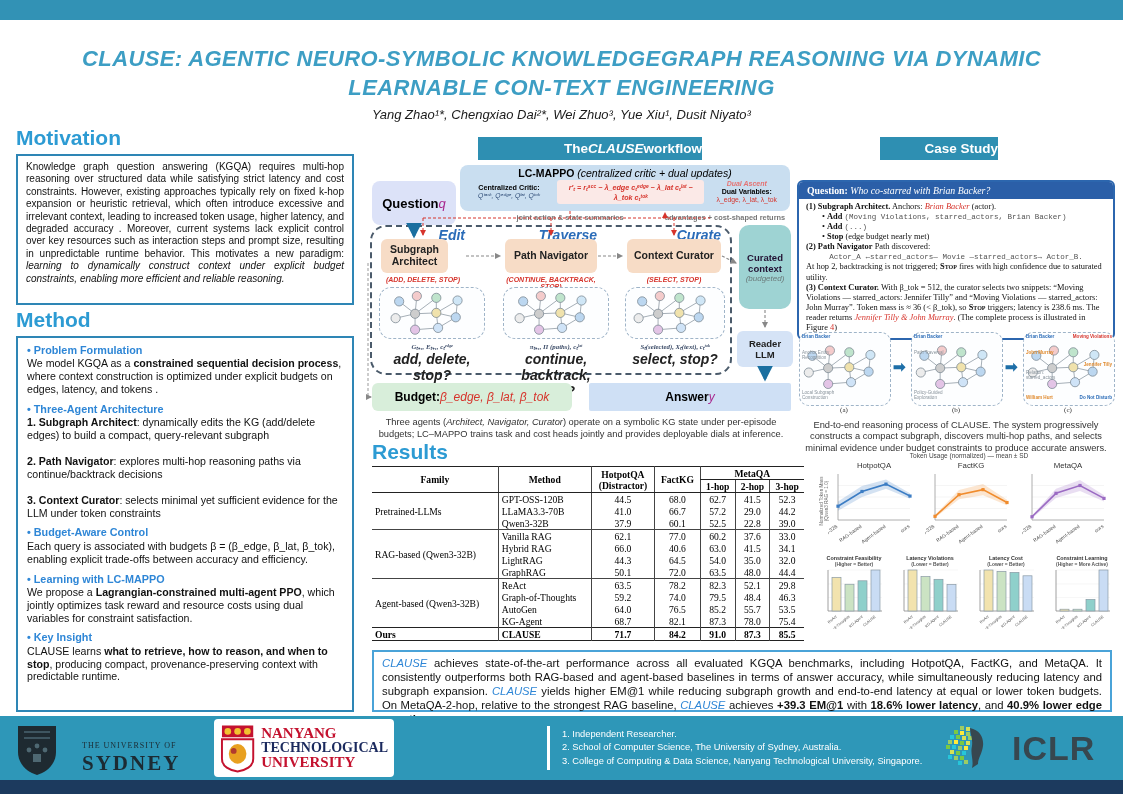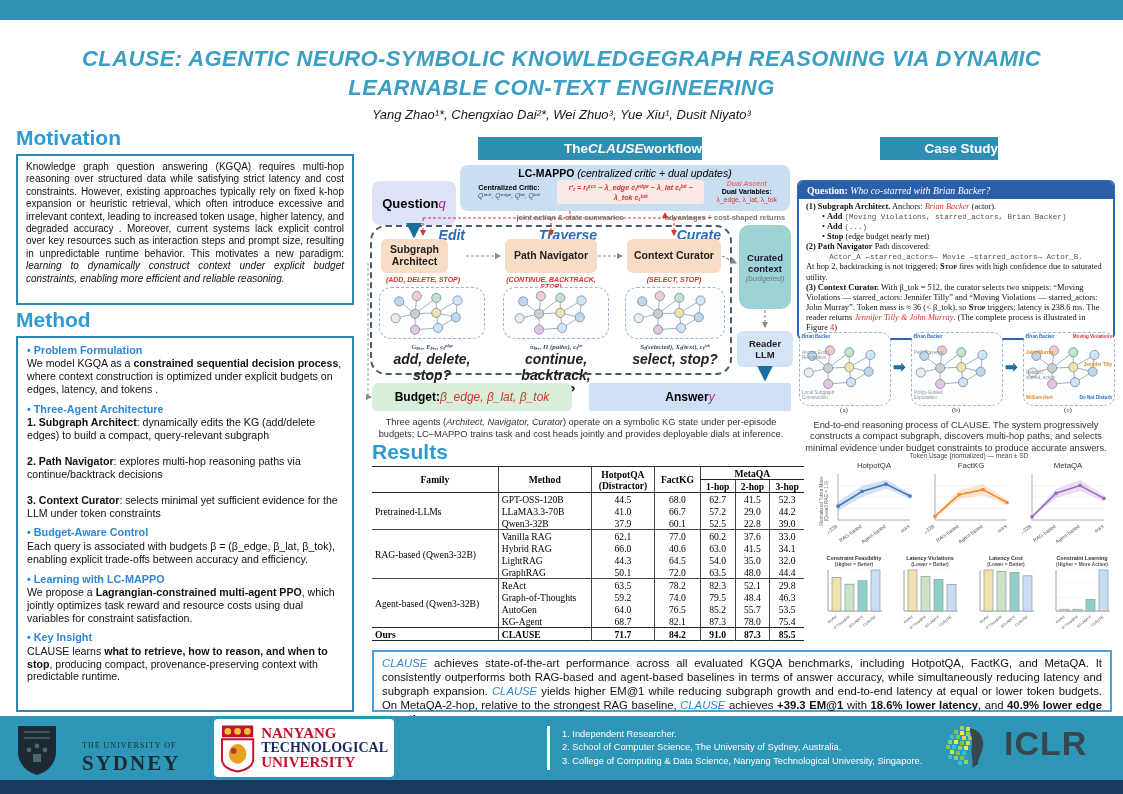--- a/index.html
+++ b/index.html
@@ -85,21 +85,21 @@
   .footer{left:0;top:716px;width:1123px;height:64px;background:#2E97B8;}
   .usyd{position:absolute;left:16px;top:4px;width:200px;height:56px;display:flex;align-items:flex-end;gap:24px;color:#1C2B33;}
   .usyd-t1{font-size:8px;letter-spacing:1px;font-family:"Liberation Serif",serif;}
   .usyd-t2{font-size:21px;font-weight:bold;letter-spacing:2px;font-family:"Liberation Serif",serif;margin-top:1px;}
   .ntu-card{position:absolute;left:214px;top:3px;width:180px;height:58px;background:#fff;border-radius:4px;display:flex;align-items:center;gap:6px;padding:3px 6px;box-sizing:border-box;}
   .ntu-t1{color:#C4122F;font-weight:bold;font-size:15px;font-family:"Liberation Serif",serif;line-height:1;}
   .ntu-t2{color:#1B2A5E;font-weight:bold;font-size:14px;font-family:"Liberation Serif",serif;line-height:1.05;}
   .ntu-t3{color:#C4122F;font-weight:bold;font-size:15px;font-family:"Liberation Serif",serif;line-height:1;}
   .fdivider{position:absolute;left:547px;top:10px;width:3px;height:44px;background:#fff;}
   .affils{position:absolute;left:562px;top:12px;color:#fff;font-size:9.3px;line-height:1.45;}
-  .iclr{position:absolute;left:940px;top:8px;display:flex;gap:12px;}
+  .iclr{position:absolute;left:940px;top:8px;display:flex;align-items:center;gap:20px;}
   .iclr-text{font-size:34px;font-weight:bold;color:#37474F;letter-spacing:1px;}
 </style>
 </head>
 <body>
 
 <div id="poster">
   <div class="abs topbar"></div>
 
   <div class="abs title">
     <div>CLAUSE: AGENTIC NEURO-SYMBOLIC KNOWLEDGEGRAPH REASONING VIA DYNAMIC</div>

